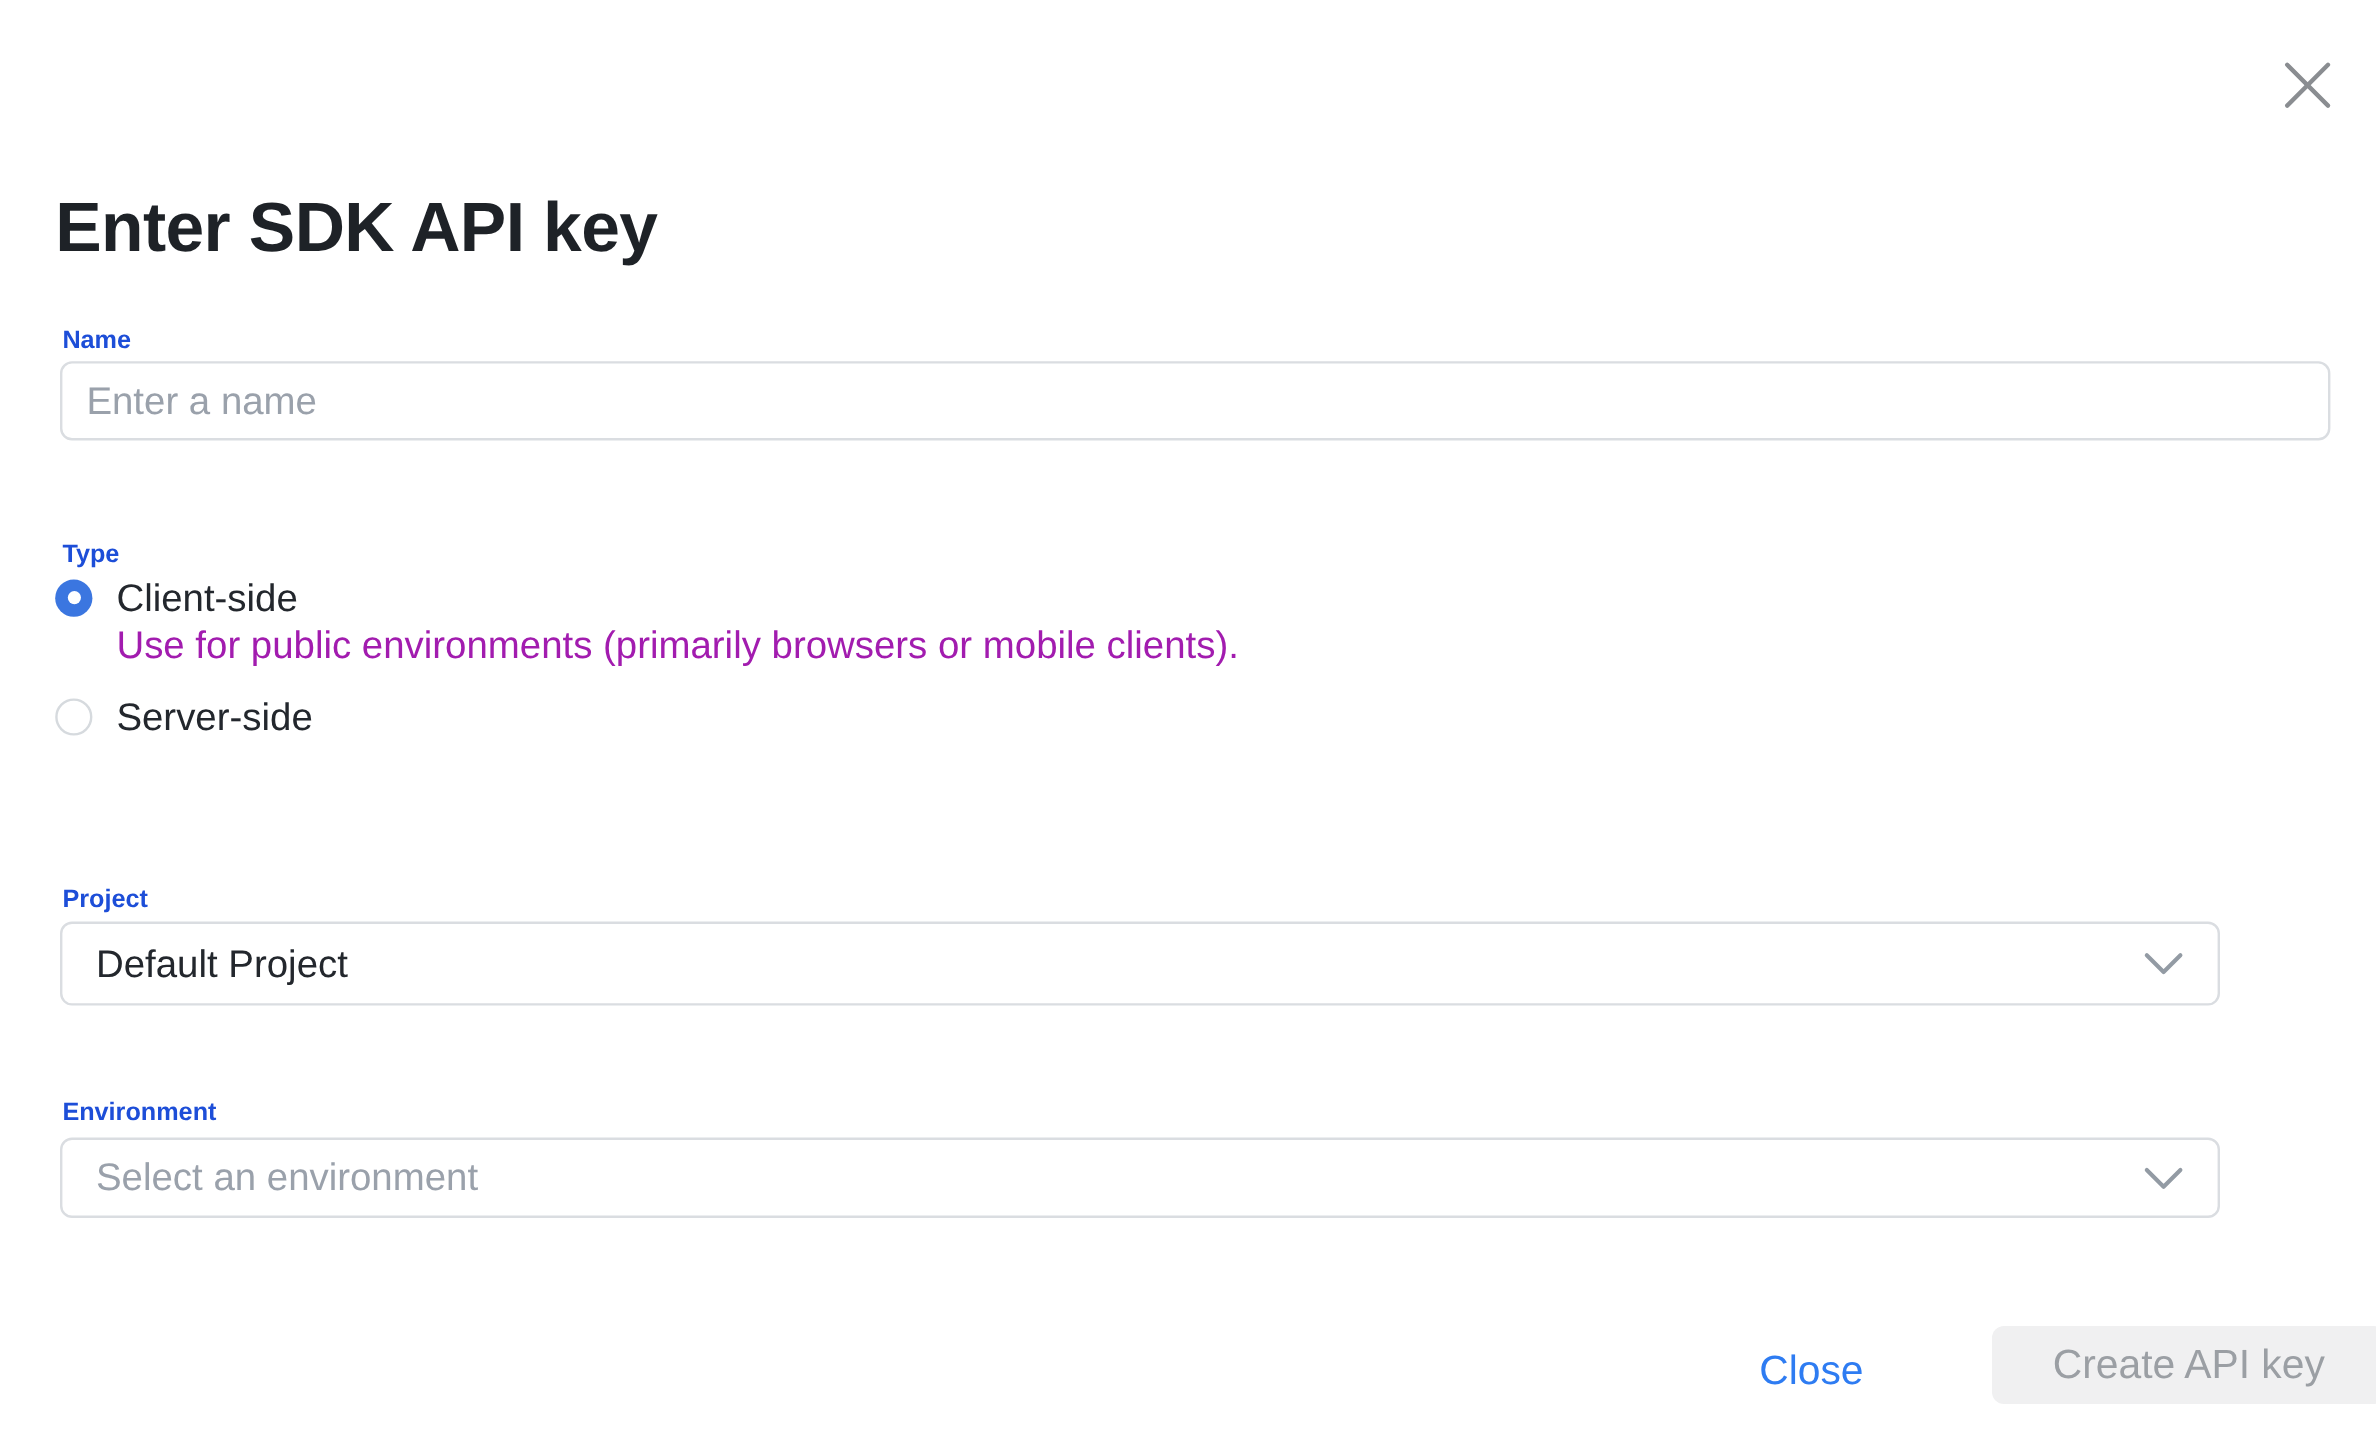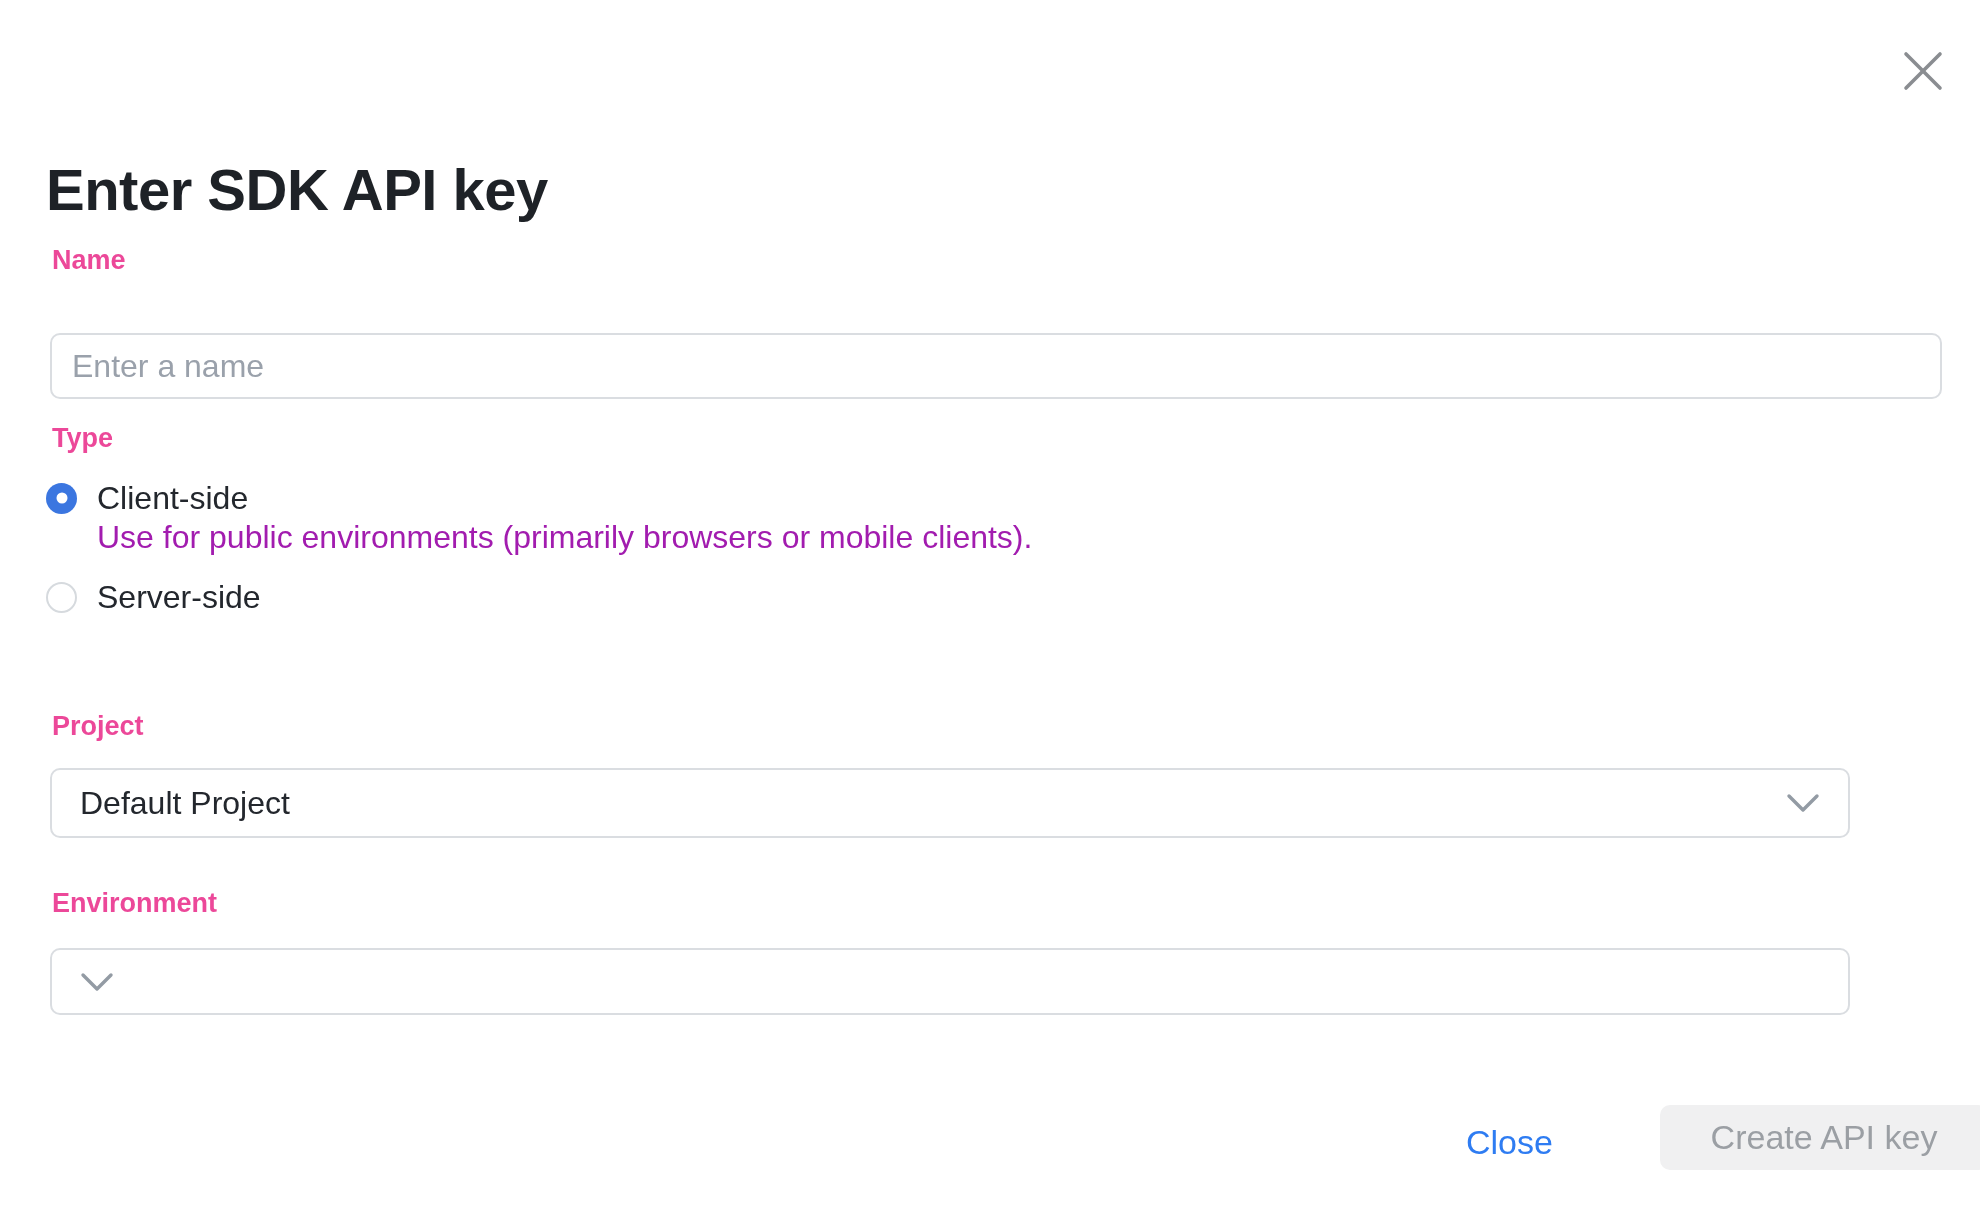--- a/index.html
+++ b/index.html
@@ -23,36 +23,37 @@
   }
   
   .title {
     position: absolute; left: 46px; top: 116px;
     font-size: 58px; line-height: 70px; font-weight: 700;
     letter-spacing: -0.5px; color: #1e2227;
   }
   
   .field-label {
     position: absolute; left: 52px;
-    font-size: 27px; line-height: 40px; font-weight: 700;
-    color: #ec4899;
+    font-size: 21px; line-height: 40px; font-weight: 700;
+    color: #1d4ed8;
+    margin-top: 24px;
   }
   .label-name { top: 240px; }
   .label-type { top: 418px; }
   .label-project { top: 706px; }
   .label-environment { top: 883px; }
   
   .text-input {
     position: absolute; left: 50px; top: 301px;
     width: 1892px; height: 66px;
     box-sizing: border-box;
     border: 2px solid #dadde1; border-radius: 10px;
     padding: 16px 20px; font-size: 32px;
     font-family: "Liberation Sans", sans-serif;
-    color: #23272d; outline: none; background: #ffffff; margin-top: 32px;
+    color: #23272d; outline: none; background: #ffffff;
   }
   .text-input::placeholder { color: #9aa1ab; opacity: 1; }
   
   .radio-row {
     position: absolute; left: 46px;
     display: flex; align-items: center; gap: 20px;
     height: 34px; cursor: pointer;
   }
   .radio-row-0 { top: 481px; }
   .radio-row-1 { top: 580px; }
@@ -148,20 +149,21 @@
     <span class="select-value">Default Project</span>
     <span class="chevron" style="display:flex;">
       <svg width="34" height="22" viewBox="0 0 34 22">
         <polyline points="3,4 17,18 31,4" fill="none" stroke="#939ba4" stroke-width="3.4" stroke-linecap="round" stroke-linejoin="round"></polyline>
       </svg>
     </span>
   </div>
 
   <div class="field-label label-environment">Environment</div>
   <div class="select-box select-environment">
+    <span class="select-placeholder">Select an environment</span>
     <span class="chevron" style="display:flex;">
       <svg width="34" height="22" viewBox="0 0 34 22">
         <polyline points="3,4 17,18 31,4" fill="none" stroke="#939ba4" stroke-width="3.4" stroke-linecap="round" stroke-linejoin="round"></polyline>
       </svg>
     </span>
   </div>
 
   <button class="footer-close-link">Close</button>
   <button class="create-btn disabled">Create API key</button>
 

